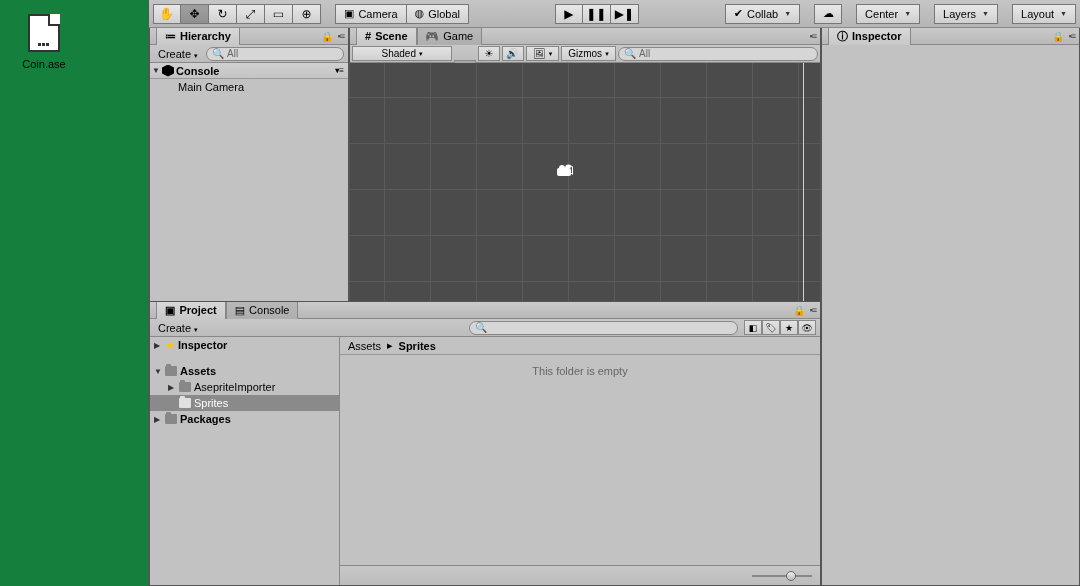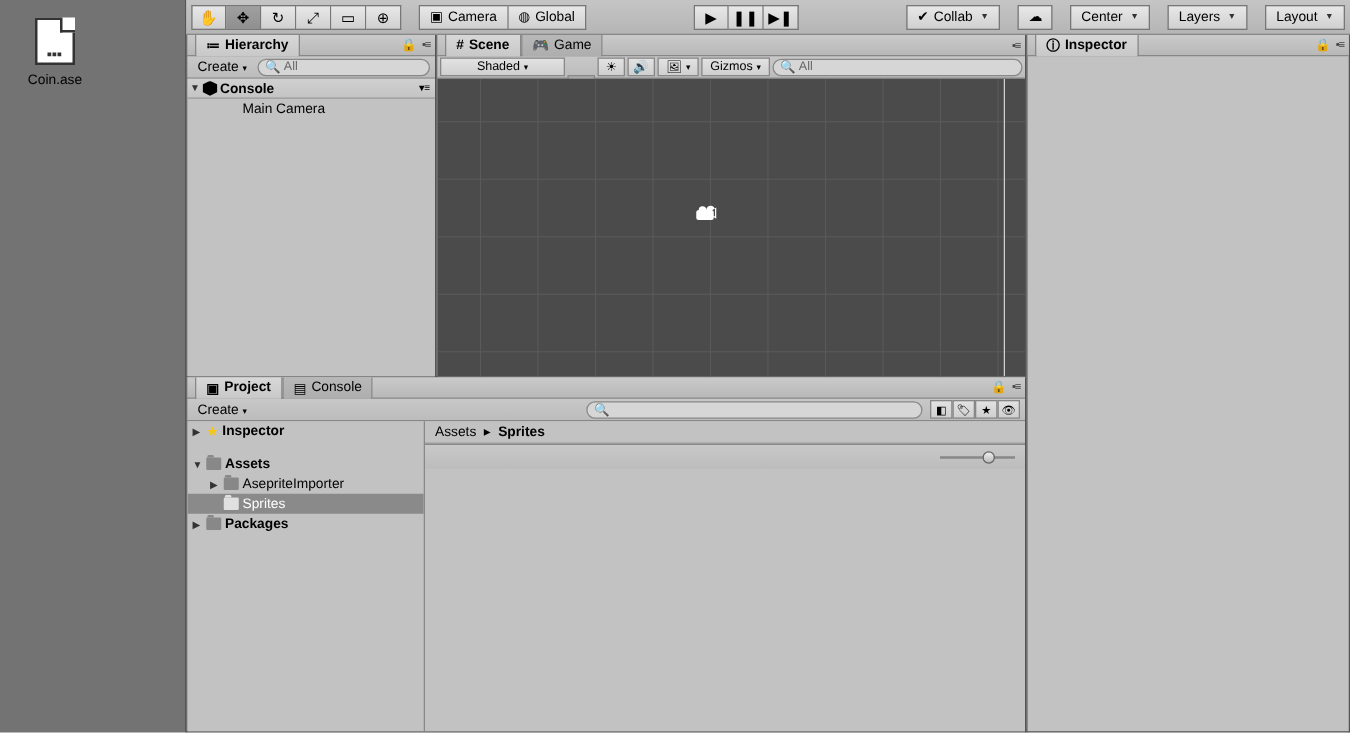--- a/index.html
+++ b/index.html
@@ -1,19 +1,19 @@
 <!DOCTYPE html>
 <html><head>
 <meta charset="utf-8">
 <style>
   * { box-sizing: border-box; margin: 0; padding: 0; font-family: Arial, Helvetica, sans-serif; }
   body { width: 1080px; height: 586px; overflow: hidden; background: #fff; font-size: 11px; color: #000; }
 
   .root { display: flex; height: 100%; }
-  .desktop { width: 148px; background: #737373; padding: 14px; }
+  .desktop { width: 148px; background: #15803d; padding: 14px; }
   .desktop-file { width: 60px; text-align: center; cursor: pointer; }
   .desktop-file .pg {
     width: 32px; height: 38px; margin: 0 auto 6px auto; border: 2px solid #333; position: relative; background: #fff;
   }
   .desktop-file .pg::after {
     content: ""; position: absolute; top: -2px; right: -2px; width: 10px; height: 10px;
     border-left: 2px solid #333; border-bottom: 2px solid #333; background: #fff;
   }
   .desktop-file .pg .notch { position: absolute; bottom: 4px; left: 4px; right: 4px; height: 10px; }
   .desktop-file .pg .notch span { display: inline-block; width: 3px; height: 3px; background: #333; margin-right: 1px; }
@@ -195,21 +195,21 @@
               <span class="create-dd"><span>Create</span> <span class="tri7">▾</span></span>
               <div class="search">🔍<span style="margin-left:2px">All</span></div>
             </div>
             <div class="tree">
               <div class="tree-row scene">
                 <span class="arrow">▼</span>
                 <span class="unity-ico"></span>
                 <span>Console</span>
                 <span style="margin-left:auto;margin-right:4px;font-size:8px">▾≡</span>
               </div>
-              <div class="tree-row" style="padding-left:44px">
+              <div class="tree-row" style="padding-left:28px">
                 <span>Main Camera</span>
               </div>
             </div>
           </div>
 
           <div class="panel sceneview">
             <div class="panel-hdr">
               <div class="tab">
                   <span>#</span>
                   <span>Scene</span>
@@ -305,20 +305,21 @@
                   <span class="folder"></span>
                   <b>Packages</b>
                 </div>
             </div>
             <div class="pcontent">
               <div class="breadcrumb">
                 <span>Assets</span>
                 <span>▸</span>
                 <span class="cur">Sprites</span>
               </div>
+              <div class="empty">This folder is empty</div>
               <div class="pfooter">
                 <div class="slider">
                     <div class="knob"></div>
                   </div>
               </div>
             </div>
           </div>
         </div>
       </div>
 

